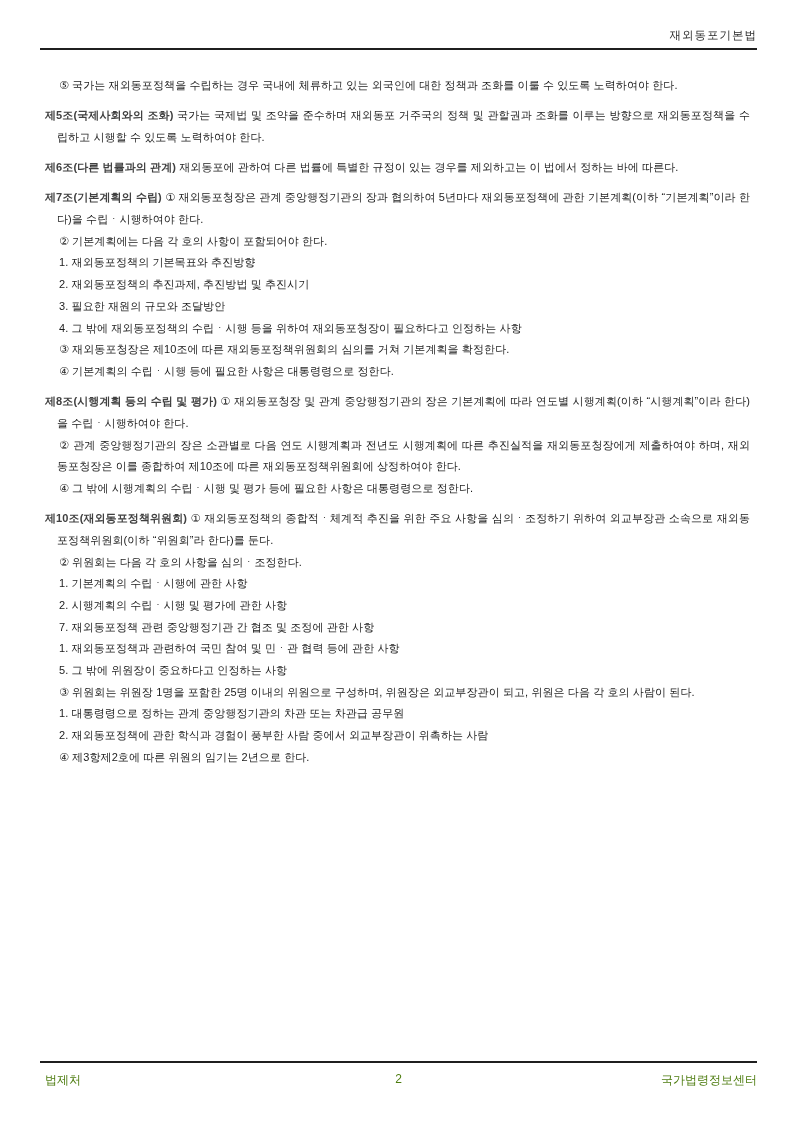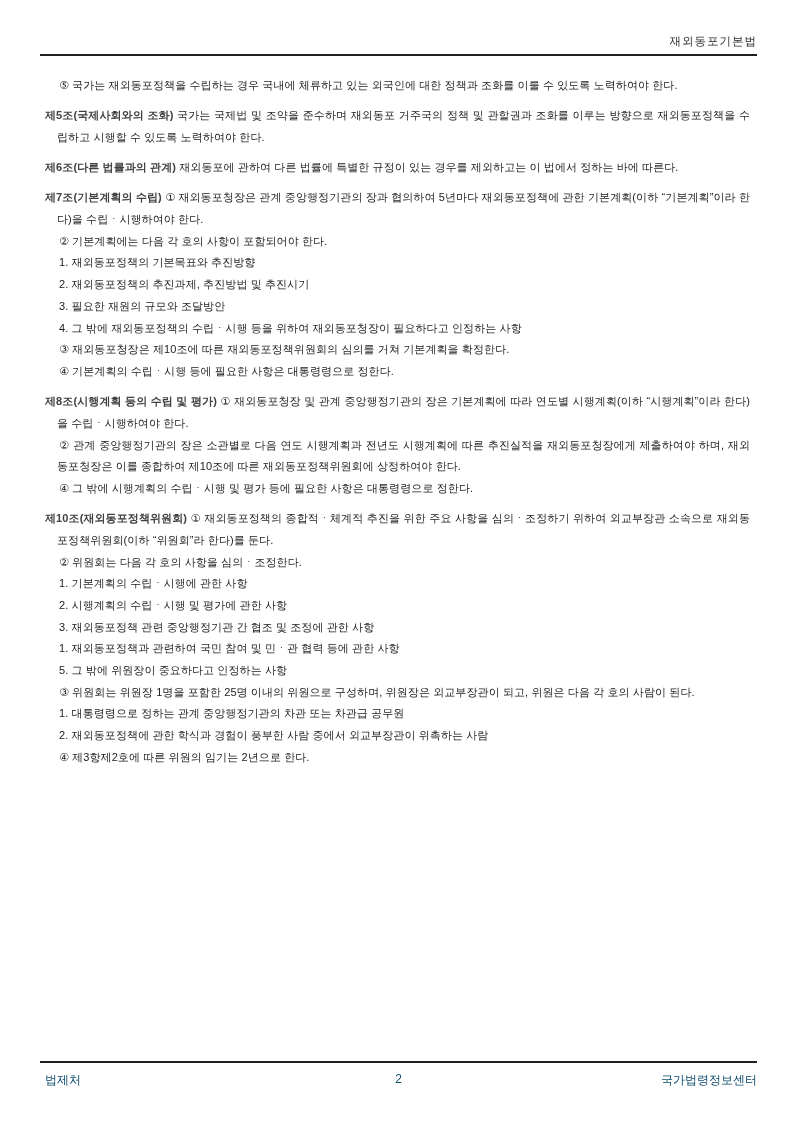--- a/index.html
+++ b/index.html
@@ -10,21 +10,21 @@
     background: #ffffff;
     font-family: "Liberation Sans", "DejaVu Sans", sans-serif;
     color: #1f1f1f;
     overflow: hidden;
   }
 
   
   .page-header {
     position: absolute;
     top: 0; left: 40px; right: 36px;
-    height: 56px;
+    height: 50px;
     border-bottom: 2px solid #1f1f1f;
     display: flex;
     align-items: flex-end;
     justify-content: flex-end;
     padding-bottom: 5px;
     box-sizing: border-box;
   }
   .header-title {
     font-size: 11.5px;
     letter-spacing: 1px;
@@ -67,21 +67,21 @@
   
   .page-footer {
     position: absolute;
     top: 1061px;
     left: 40px; right: 36px;
     border-top: 2px solid #1f1f1f;
     padding-top: 9px;
     display: flex;
     justify-content: space-between;
     font-size: 12px;
-    color: #0c4a6e;
+    color: #4d7c0f;
   }
   .footer-left { padding-left: 5px; }
   .footer-page-num {
     position: absolute;
     left: 50%;
     transform: translateX(-50%);
   }
 </style>
 </head>
 <body>
@@ -102,21 +102,21 @@
     <p class="para item-para">4. 그 밖에 재외동포정책의 수립ㆍ시행 등을 위하여 재외동포청장이 필요하다고 인정하는 사항</p>
     <p class="para item-para">③ 재외동포청장은 제10조에 따른 재외동포정책위원회의 심의를 거쳐 기본계획을 확정한다.</p>
     <p class="para item-para">④ 기본계획의 수립ㆍ시행 등에 필요한 사항은 대통령령으로 정한다.</p>
     <p class="para article-lead"><b class="article-heading">제8조(시행계획 등의 수립 및 평가)</b> ① 재외동포청장 및 관계 중앙행정기관의 장은 기본계획에 따라 연도별 시행계획(이하 “시행계획”이라 한다)을 수립ㆍ시행하여야 한다.</p>
     <p class="para item-para">② 관계 중앙행정기관의 장은 소관별로 다음 연도 시행계획과 전년도 시행계획에 따른 추진실적을 재외동포청장에게 제출하여야 하며, 재외동포청장은 이를 종합하여 제10조에 따른 재외동포정책위원회에 상정하여야 한다.</p>
     <p class="para item-para">④ 그 밖에 시행계획의 수립ㆍ시행 및 평가 등에 필요한 사항은 대통령령으로 정한다.</p>
     <p class="para article-lead"><b class="article-heading">제10조(재외동포정책위원회)</b> ① 재외동포정책의 종합적ㆍ체계적 추진을 위한 주요 사항을 심의ㆍ조정하기 위하여 외교부장관 소속으로 재외동포정책위원회(이하 “위원회”라 한다)를 둔다.</p>
     <p class="para item-para">② 위원회는 다음 각 호의 사항을 심의ㆍ조정한다.</p>
     <p class="para item-para">1. 기본계획의 수립ㆍ시행에 관한 사항</p>
     <p class="para item-para">2. 시행계획의 수립ㆍ시행 및 평가에 관한 사항</p>
-    <p class="para item-para">3. 재외동포정책 관련 중앙행정기관 간 협조 및 조정에 관한 사항</p>
+    <p class="para item-para">7. 재외동포정책 관련 중앙행정기관 간 협조 및 조정에 관한 사항</p>
     <p class="para item-para">1. 재외동포정책과 관련하여 국민 참여 및 민ㆍ관 협력 등에 관한 사항</p>
     <p class="para item-para">5. 그 밖에 위원장이 중요하다고 인정하는 사항</p>
     <p class="para item-para">③ 위원회는 위원장 1명을 포함한 25명 이내의 위원으로 구성하며, 위원장은 외교부장관이 되고, 위원은 다음 각 호의 사람이 된다.</p>
     <p class="para item-para">1. 대통령령으로 정하는 관계 중앙행정기관의 차관 또는 차관급 공무원</p>
     <p class="para item-para">2. 재외동포정책에 관한 학식과 경험이 풍부한 사람 중에서 외교부장관이 위촉하는 사람</p>
     <p class="para item-para">④ 제3항제2호에 따른 위원의 임기는 2년으로 한다.</p>
   </main>
 
 <footer class="page-footer">
   <span class="footer-left">법제처</span>

